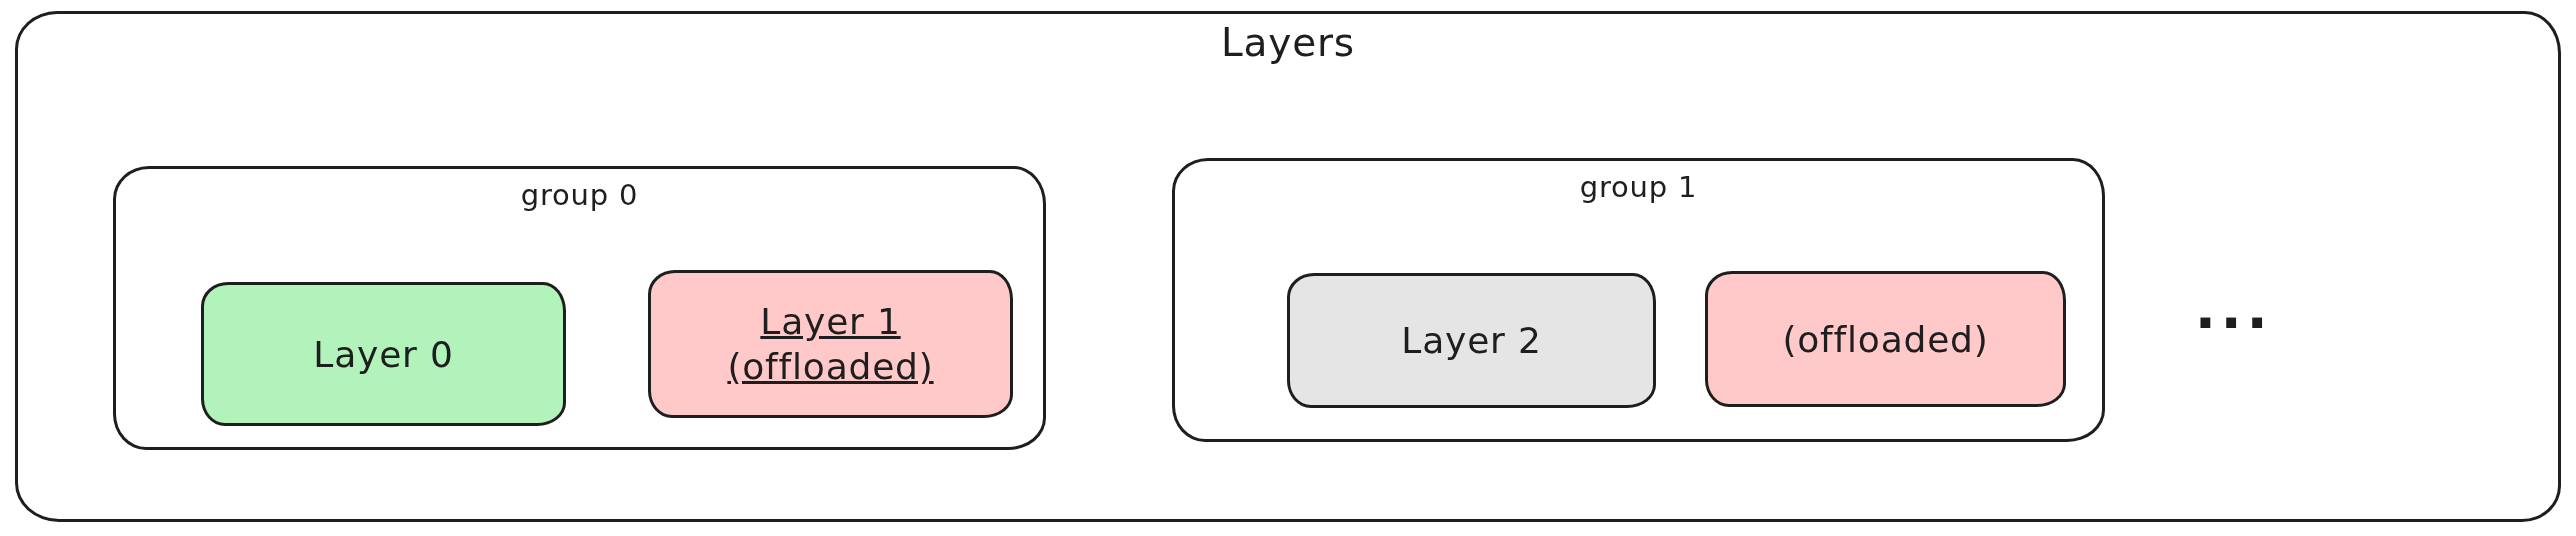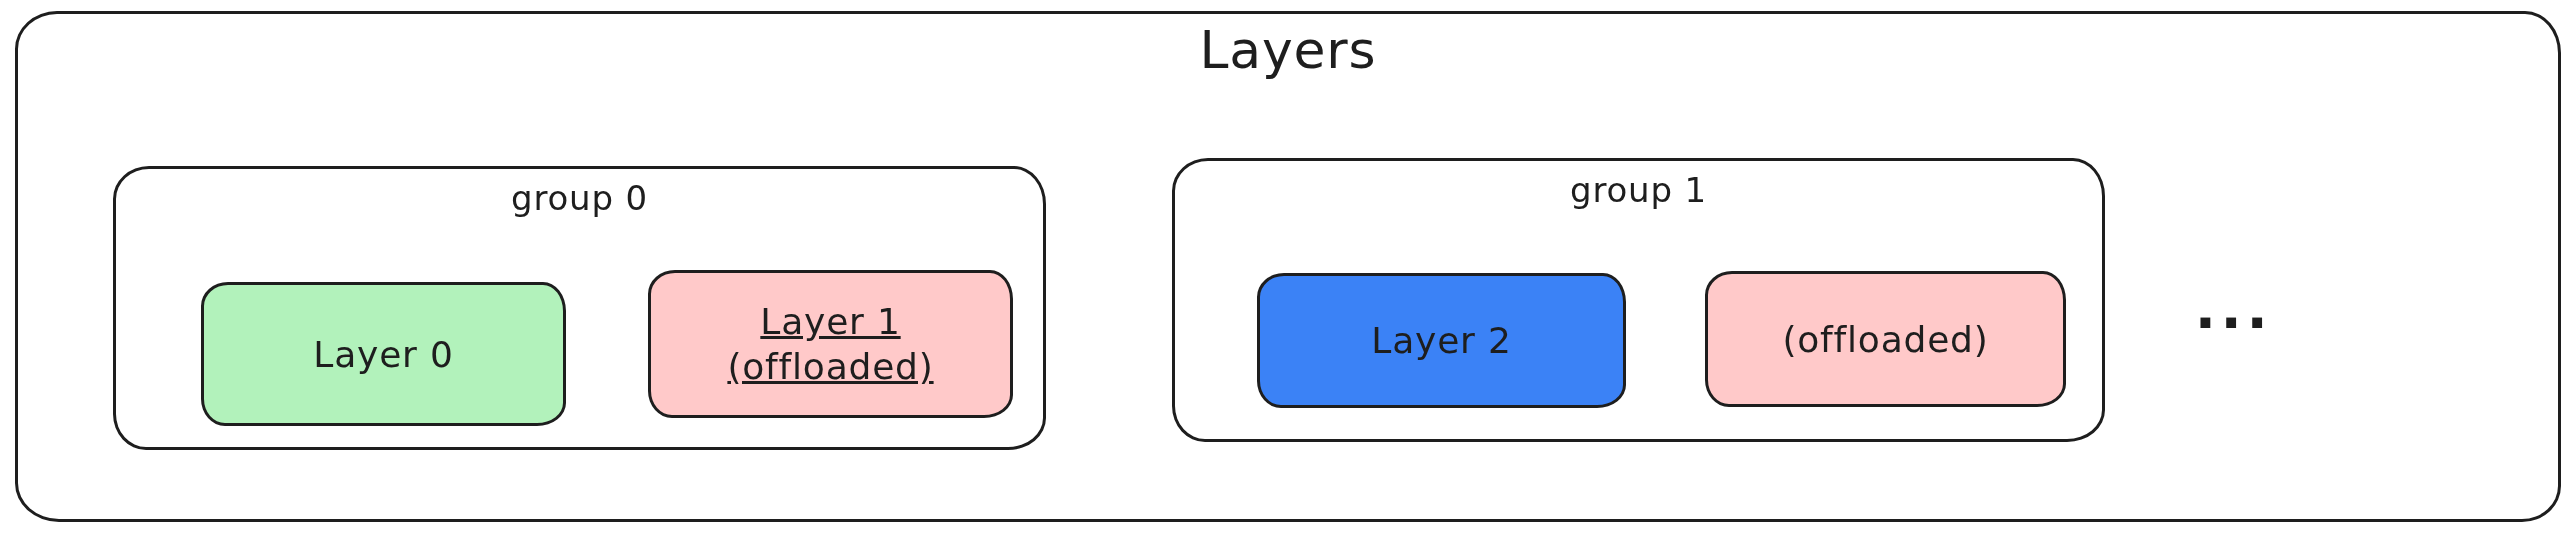--- a/index.html
+++ b/index.html
@@ -19,39 +19,39 @@
     left: 15px; top: 11.3px;
     width: 2546px; height: 511px;
     border: 3.8px solid #1e1e1e;
     border-radius: 42px 36px 39px 44px / 38px 42px 36px 39px;
     background: #ffffff;
   }
   .outer-title {
     position: absolute;
     top: 6px; left: 0; width: 100%;
     text-align: center;
-    font-size: 52px;
+    font-size: 39px;
     letter-spacing: 0.8px;
   }
 
   
   .group-box {
     position: absolute;
     width: 933px; height: 284px;
     border: 3.8px solid #1e1e1e;
     border-radius: 36px 32px 38px 33px / 33px 38px 32px 36px;
     background: #ffffff;
   }
   .group-0 { left: 95px; top: 152px; }
   .group-1 { left: 1154px; top: 144px; }
   .group-label {
     position: absolute;
     top: 9px; left: 0; width: 100%;
     text-align: center;
-    font-size: 34px;
+    font-size: 29px;
     letter-spacing: 0.8px;
   }
 
   
   .layer-box {
     position: absolute;
     border: 3.8px solid #1e1e1e;
     border-radius: 27px 23px 29px 24px / 24px 29px 23px 27px;
     display: flex;
     flex-direction: column;
@@ -101,21 +101,21 @@
 
       <div class="layer-box g0-l1" style="background-color: rgb(255, 201, 201);">
         <span class="layer-name">Layer 1</span>
         <span class="layer-sub">(offloaded)</span>
       </div>
     </div>
 
     <div class="group-box group-1">
       <div class="group-label">group 1</div>
 
-      <div class="layer-box g1-l0" style="background-color: #3b82f6;">
+      <div class="layer-box g1-l0" style="background-color: #e5e5e5; margin-left: 30px;">
         <span class="layer-name">Layer 2</span>
       </div>
 
       <div class="layer-box g1-l1" style="background-color: rgb(255, 201, 201);">
         <span class="layer-sub">(offloaded)</span>
       </div>
     </div>
 
     <div class="dots-wrap">
       <span class="dots">...</span>

